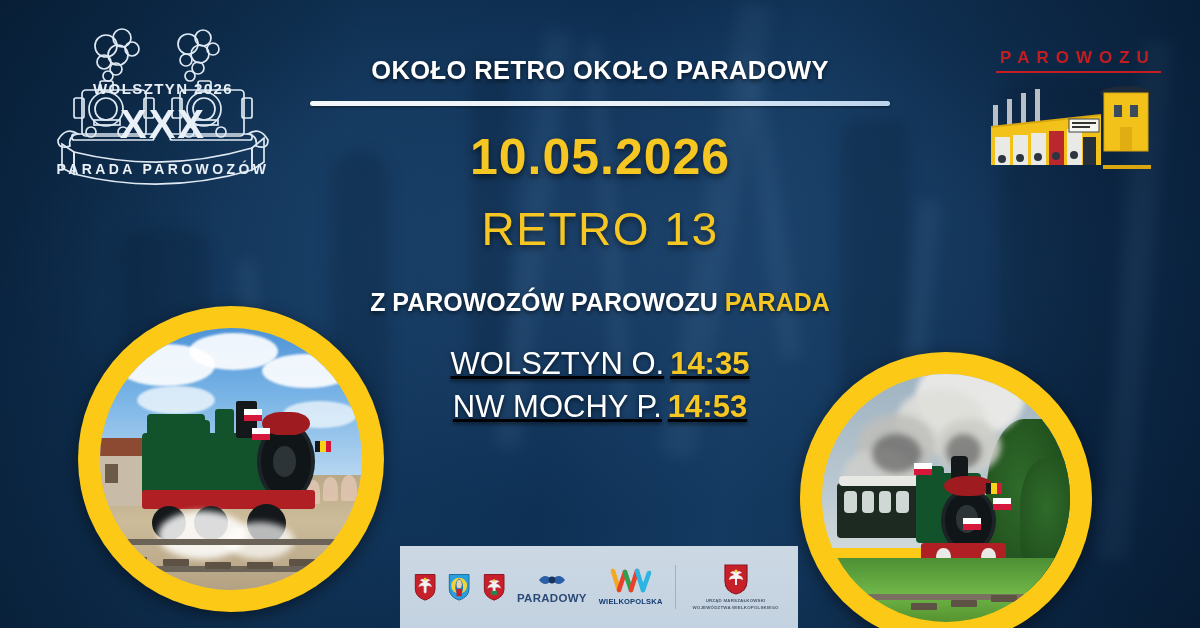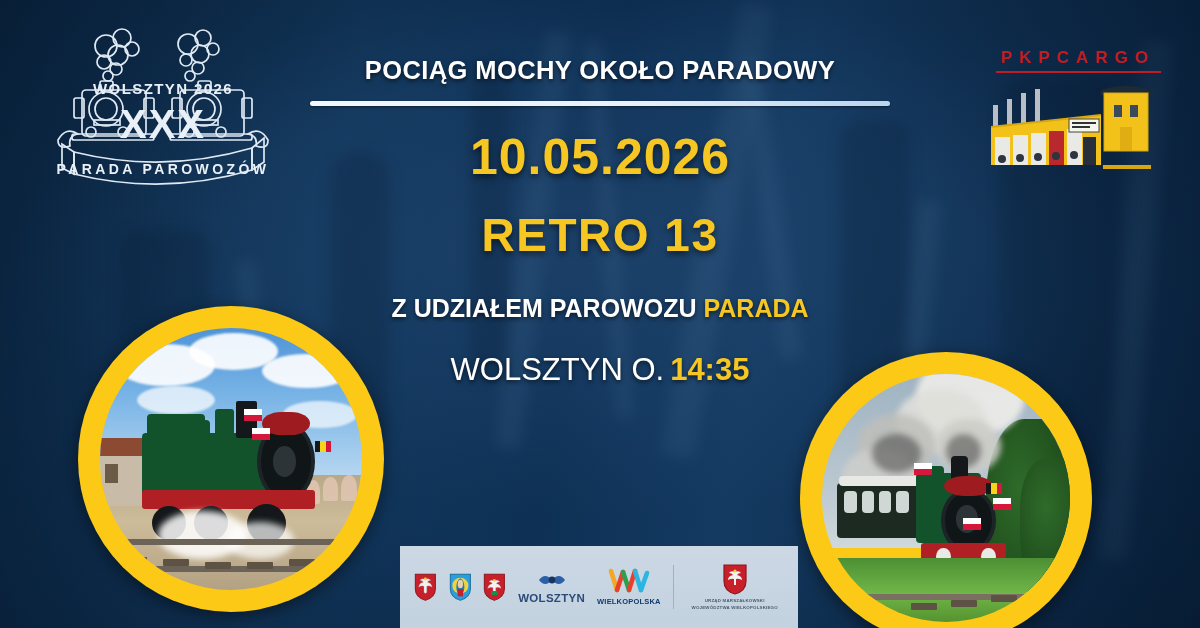--- a/index.html
+++ b/index.html
@@ -44,30 +44,30 @@
 
   
   #center { position:absolute; left:300px; top:56px; width:600px; text-align:center; }
   #headline { color:#ffffff; font-size:25.5px; font-weight:bold; letter-spacing:.4px;
     text-shadow:0 2px 4px rgba(0,0,0,.6); }
   #divider { margin:16px auto 0; width:580px; height:5px; border-radius:3px;
     background:linear-gradient(90deg,#f2f7fc 0%,#e8f1f9 55%,#b9d4ee 100%);
     box-shadow:0 1px 3px rgba(0,0,0,.45); }
   #date { margin-top:22px; color:#f6c722; font-size:50px; font-weight:bold; letter-spacing:1px;
     text-shadow:0 3px 6px rgba(0,0,0,.55); }
-  #trainno { margin-top:22px; color:#f6c722; font-size:46px; font-weight:bold; letter-spacing:1.5px;
+  #trainno { margin-top:16px; color:#f6c722; font-size:46px; font-weight:normal; letter-spacing:1.5px;
     text-shadow:0 3px 6px rgba(0,0,0,.55); }
   #loco-line { margin-top:32px; font-size:25px; font-weight:bold; color:#ffffff;
     text-shadow:0 2px 4px rgba(0,0,0,.6); }
   #loco-line .loco-name { color:#f6c722; }
 
   #schedule { margin-top:26px; }
   .sched-group + .sched-group { margin-top:24px; }
   .sched-row { font-size:31px; font-weight:bold; line-height:1.38;
-    text-shadow:0 2px 4px rgba(0,0,0,.6); white-space:nowrap; }
+    text-shadow:0 2px 4px rgba(0,0,0,.6); white-space:nowrap;text-decoration:underline; }
   .sched-row .stn { color:#ffffff; font-weight:normal; }
   .sched-row .tm  { color:#f6c722; font-weight:bold; margin-left:6px; }
 
   
   .photo { position:absolute; border-radius:50%; background:#fbc916;
            box-shadow:0 4px 16px rgba(0,0,0,.45); }
   .photo .inner { position:absolute; inset:22px; border-radius:50%; overflow:hidden; }
   #photo-left  { left:78px;  top:306px; width:306px; height:306px; }
   #photo-right { left:800px; top:352px; width:292px; height:292px; }
 
@@ -190,21 +190,21 @@
         <path d="M26 130 l-12 -8 l0 24 l12 6z"></path>
         <path d="M204 126 l12 -10 l0 24 l-12 8z"></path>
       </g>
       <text class="lgtxt" x="115" y="72" font-size="15" text-anchor="middle" letter-spacing="1.4">WOLSZTYN 2026</text>
       <text class="lgtxt" x="115" y="116" font-size="40" text-anchor="middle" letter-spacing="2">XXX</text>
       <text class="lgtxt" x="115" y="152" font-size="14" text-anchor="middle" letter-spacing="3.4">PARADA PAROWOZÓW</text>
     </svg>
   </div>
 
   <div id="logo-right">
-    <div class="pw-l2">PKPCARGO</div>
+    <div class="pw-l2">PAROWOZU</div>
     <div class="pw-rule"></div>
     <div class="pw-build">
       <svg viewBox="0 0 190 92">
 
         <g fill="#b9bfc4">
           <rect x="10" y="26" width="5" height="22"></rect>
             <rect x="24" y="20" width="5" height="28"></rect>
           <rect x="38" y="14" width="5" height="34"></rect>
             <rect x="52" y="10" width="5" height="38"></rect>
         </g>
@@ -238,34 +238,37 @@
         <rect x="89" y="43" width="24" height="2" fill="#333"></rect>
         <rect x="89" y="47" width="18" height="2" fill="#333"></rect>
 
         <rect x="100" y="58" width="13" height="28" fill="#26303c"></rect>
         <rect x="120" y="86" width="48" height="4" fill="#d8a70f"></rect>
       </svg>
     </div>
   </div>
 
   <div id="center">
-    <div id="headline">POCIĄG MOCHY OKOŁO PARADOWY</div>
+    <div id="headline">OKOŁO RETRO OKOŁO PARADOWY</div>
     <div id="divider"></div>
     <div id="date">10.05.2026</div>
     <div id="trainno">RETRO 13</div>
 
     <div id="loco-line">
-      <span>Z UDZIAŁEM PAROWOZU</span>
+      <span>Z PAROWOZÓW PAROWOZU</span>
       <span class="loco-name">PARADA</span>
     </div>
 
     <div id="schedule">
       <div class="sched-group">
         <div class="sched-row">
           <span class="stn">WOLSZTYN O.</span><span class="tm">14:35</span>
+        </div>
+        <div class="sched-row">
+          <span class="stn">NW MOCHY P.</span><span class="tm">14:53</span>
         </div>
       </div>
     </div>
   </div>
 
   <div class="photo" id="photo-left">
     <div class="inner">
       <div class="scene">
         <div class="sky"></div>
         <div class="cloud" style="left:6%;top:6%;width:38%;height:16%;"></div>
@@ -392,21 +395,21 @@
       </svg>
     </div>
 
     <div class="sp-block">
       <div class="pkp-mark">
         <svg viewBox="0 0 30 18">
           <path d="M2 9 Q8 1 15 9 Q22 17 28 9 Q22 1 15 9 Q8 17 2 9z" fill="#2b5fa8"></path>
           <circle cx="15" cy="9" r="3.4" fill="#16345f"></circle>
         </svg>
       </div>
-      <div class="pkp-text">WOLSZTYN</div>
+      <div class="pkp-text">PARADOWY</div>
     </div>
 
     <div class="sp-block">
       <div class="wlk-mark">
         <svg viewBox="0 0 42 26">
           <path d="M3 3 L9 22" stroke="#f5a623" stroke-width="4.6" stroke-linecap="round" fill="none"></path>
           <path d="M9 22 L15 4" stroke="#e8412b" stroke-width="4.6" stroke-linecap="round" fill="none"></path>
           <path d="M15 4 L21 22" stroke="#2f9e4f" stroke-width="4.6" stroke-linecap="round" fill="none"></path>
           <path d="M21 22 L27 3" stroke="#e8412b" stroke-width="4.6" stroke-linecap="round" fill="none"></path>
           <path d="M27 3 L33 22" stroke="#2bb5e0" stroke-width="4.6" stroke-linecap="round" fill="none"></path>

